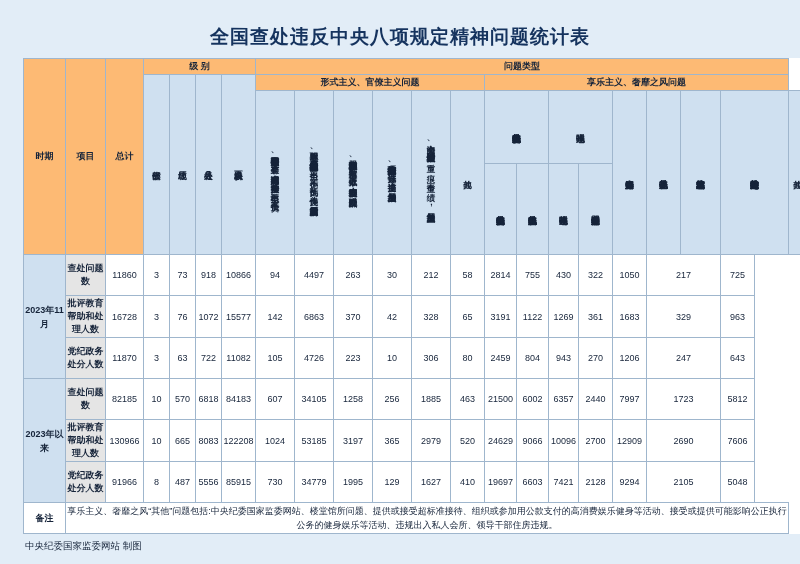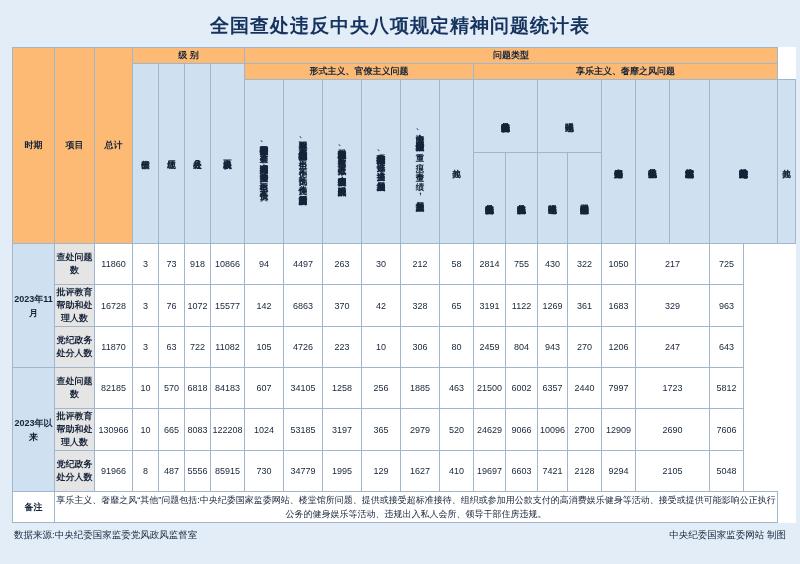--- a/index.html
+++ b/index.html
@@ -7,21 +7,21 @@
     width:800px;height:564px;
     background:#dfeaf5;
     font-family:"Liberation Sans","DejaVu Sans",sans-serif;
     color:#1a1a2e;
     overflow:hidden;
   }
   .page{
     width:800px;height:564px;
     background:#e2edf7;
     box-sizing:border-box;
-    padding:4px;
+    padding:15px;
     position:relative;
   }
   .title{
     text-align:center;
     font-size:19px;
     font-weight:bold;
     letter-spacing:1px;
     color:#15335e;
     padding:9px 0 8px 0;
   }
@@ -404,17 +404,16 @@
     </tr>
 
     <tr class="note-row">
       <td class="note-label">备注</td>
       <td colspan="21">享乐主义、奢靡之风“其他”问题包括:中央纪委国家监委网站、楼堂馆所问题、提供或接受超标准接待、组织或参加用公款支付的高消费娱乐健身等活动、接受或提供可能影响公正执行公务的健身娱乐等活动、违规出入私人会所、领导干部住房违规。</td>
     </tr>
   </tbody>
     </table>
 
   <div class="footer">
-    <div class="left">数据来源:中央纪委国家监委党风政风监督室</div>
     <div class="right">中央纪委国家监委网站 制图</div>
   </div>
 
 </div>
 
 </body></html>

